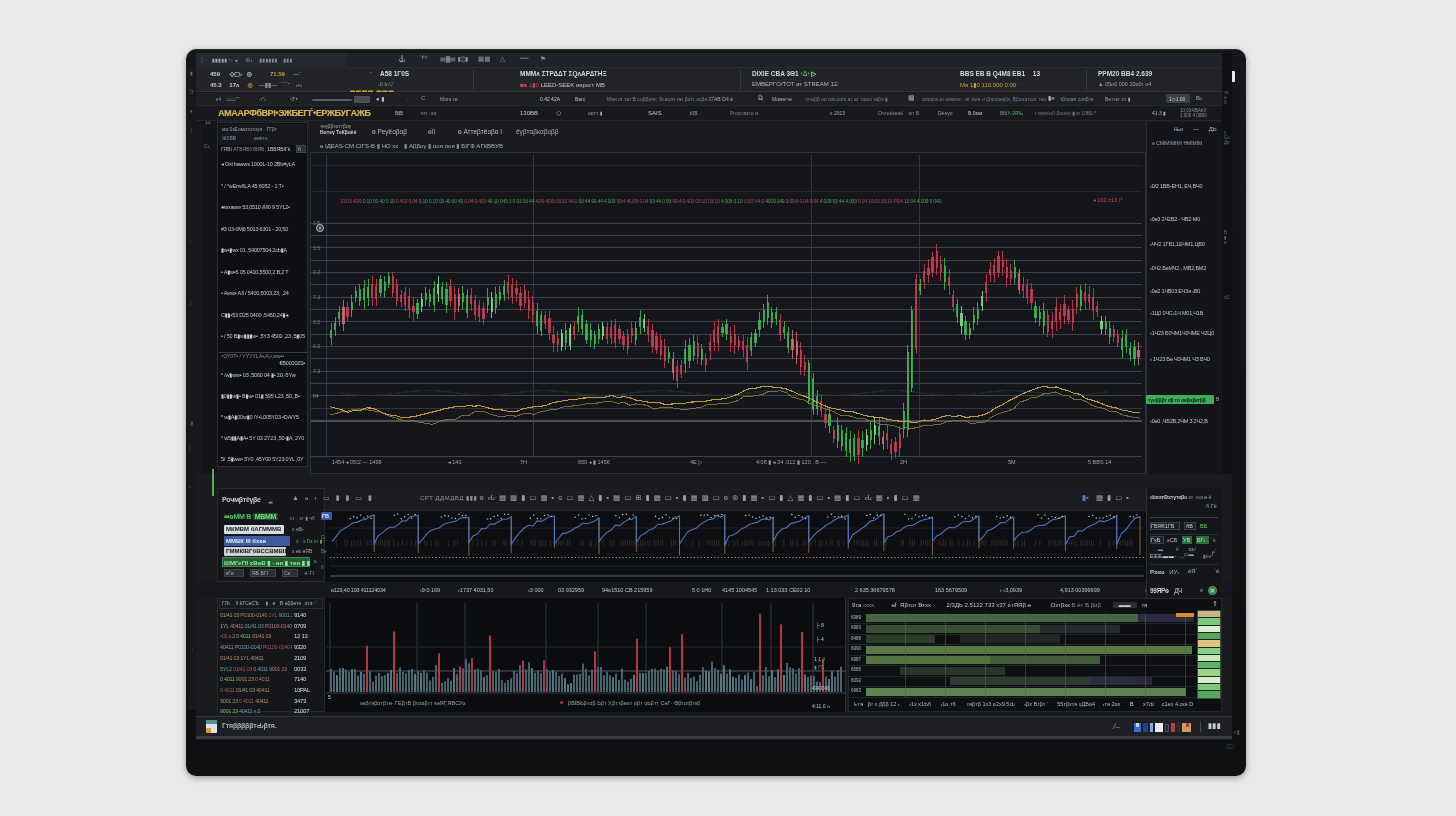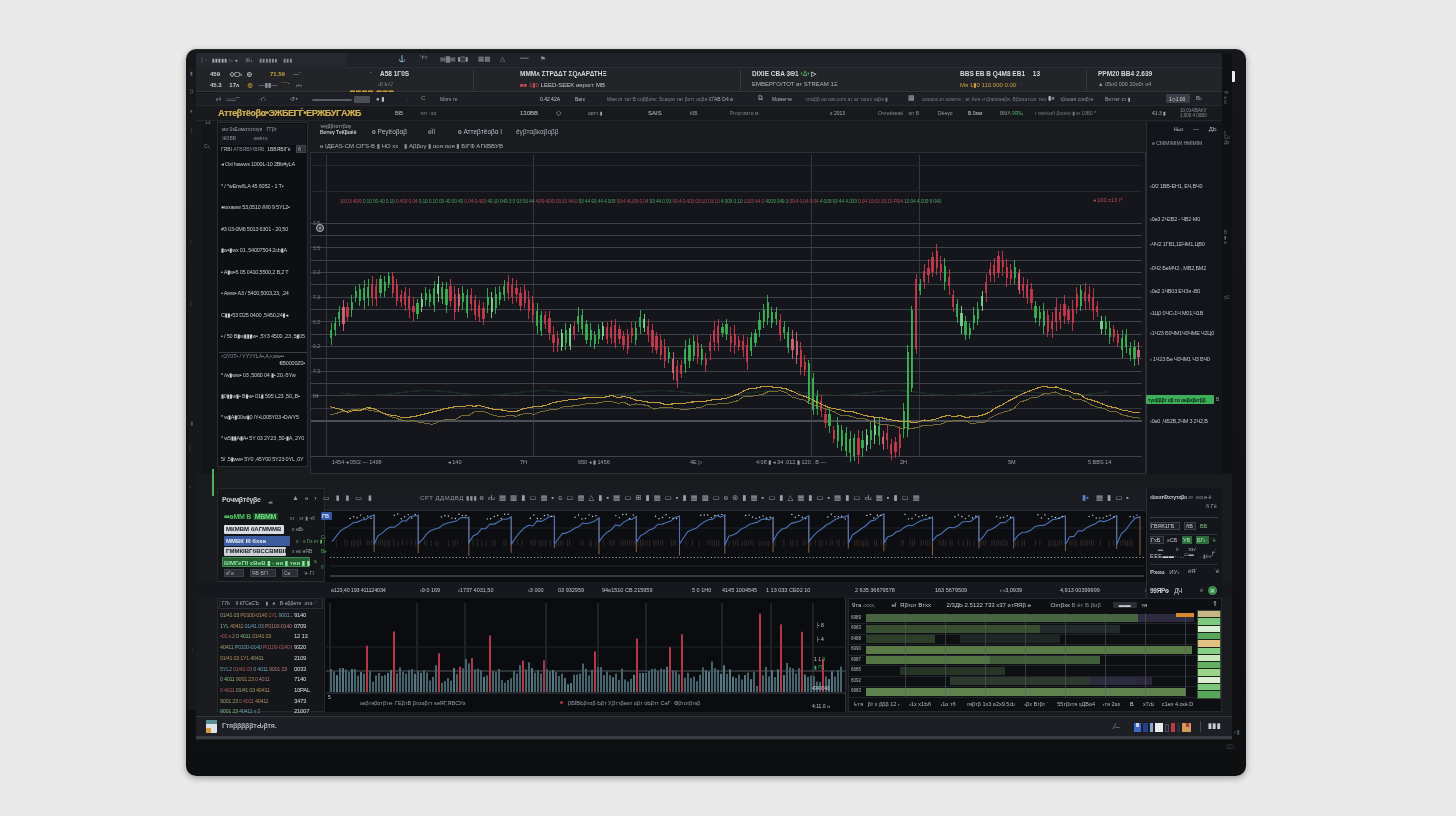--- a/index.html
+++ b/index.html
@@ -82,21 +82,21 @@
 <div class="ab t5" style="left:908px;top:94px;font-size:7px;color:#a0a6ae">▩</div>
 <div class="ab t5" style="left:922px;top:96px;color:#767c85">αоαога ат кояоте : ат Аоя ›гтβяоαаяβя, Ββоαатсот теα</div>
 <div class="ab t5" style="left:1048px;top:94px;font-size:6px;color:#b8bdc4">▮я</div>
 <div class="ab t5" style="left:1060px;top:96px;color:#8a9099">тβоαая сояβте</div>
 <div class="ab t5" style="left:1105px;top:96px;color:#9aa0a8">Веттег ст ▮</div>
 <div class="ab" style="left:1166px;top:94px;width:24px;height:9px;background:#3a3e46;border-radius:1px"></div>
 <div class="ab t5" style="left:1169px;top:96px;color:#d0d4da">1◇1.00</div>
 <div class="ab t5" style="left:1196px;top:95px;font-size:6px;color:#a8aeb6">Β›</div>
 
 <div class="ab" style="left:196px;top:106px;width:1036px;height:15px;background:#17191d;border-bottom:1px solid #24262c"></div>
-<div class="ab" style="left:218px;top:108px;font-size:9px;font-weight:bold;color:#d0b057;letter-spacing:-0.4px;text-shadow:0.4px 0 #7a6526">Аттеβтёоβα•ЭЖБЕΓЃ•ЕРЖБУΓАЖБ</div>
+<div class="ab" style="left:218px;top:108px;font-size:9px;font-weight:bold;color:#d0b057;letter-spacing:-0.4px;text-shadow:0.4px 0 #7a6526">АΜААΡФбΒΡІ•ЭЖБЕΓЃ•ЕРЖБУΓАЖБ</div>
 <div class="ab t5" style="left:395px;top:110px;font-size:6px;color:#b8bdc4">ΒΒ</div>
 <div class="ab t5" style="left:420px;top:110px;color:#80868f">тαт ·αα</div>
 <div class="ab t5" style="left:520px;top:110px;color:#c6ccd2;font-size:6px">130ΒΒ</div>
 <div class="ab t5" style="left:556px;top:109px;font-size:7px;color:#a0a6ae">◇</div>
 <div class="ab t5" style="left:588px;top:110px;color:#9aa0a8">оαтт ▮</div>
 <div class="ab t5" style="left:648px;top:110px;color:#c0c5cc;font-size:6px">ЅАІS</div>
 <div class="ab t5" style="left:690px;top:110px;color:#9aa0a8">КІΒ</div>
 <div class="ab t5" style="left:730px;top:110px;color:#80868f">Pгоγгαмтα м</div>
 <div class="ab t5" style="left:830px;top:110px;color:#aab0b8">х 2013</div>
 <div class="ab t5" style="left:878px;top:110px;color:#8a9099">Οчтαёкеαё <span style="margin-left:4px">мт Β</span></div>

